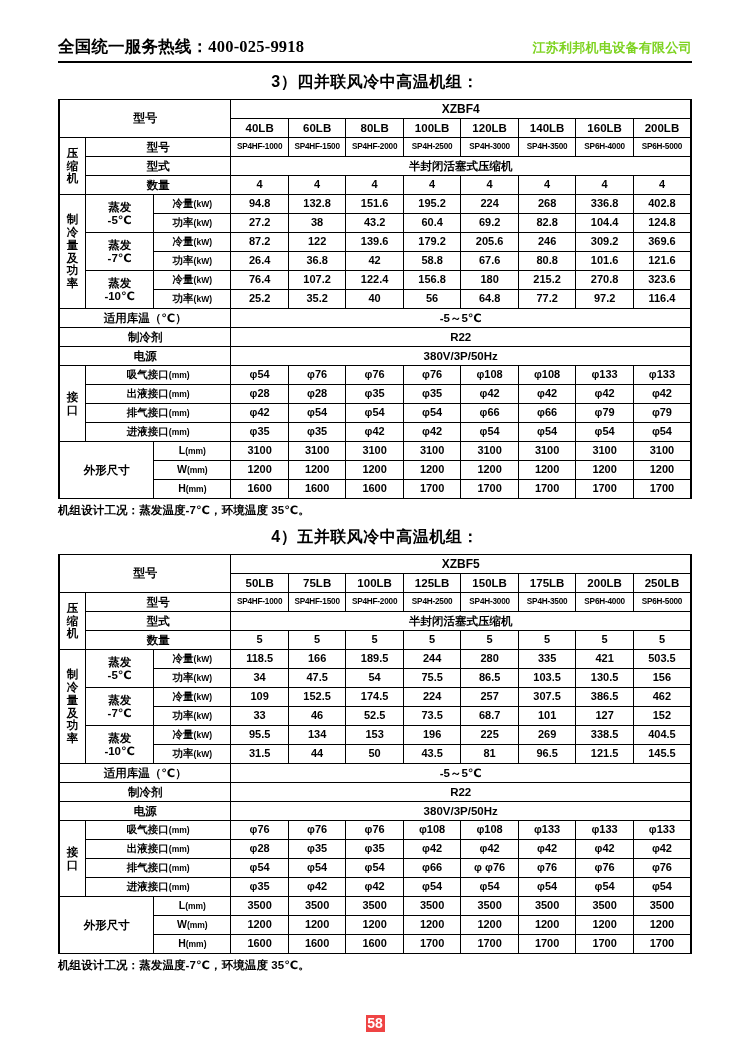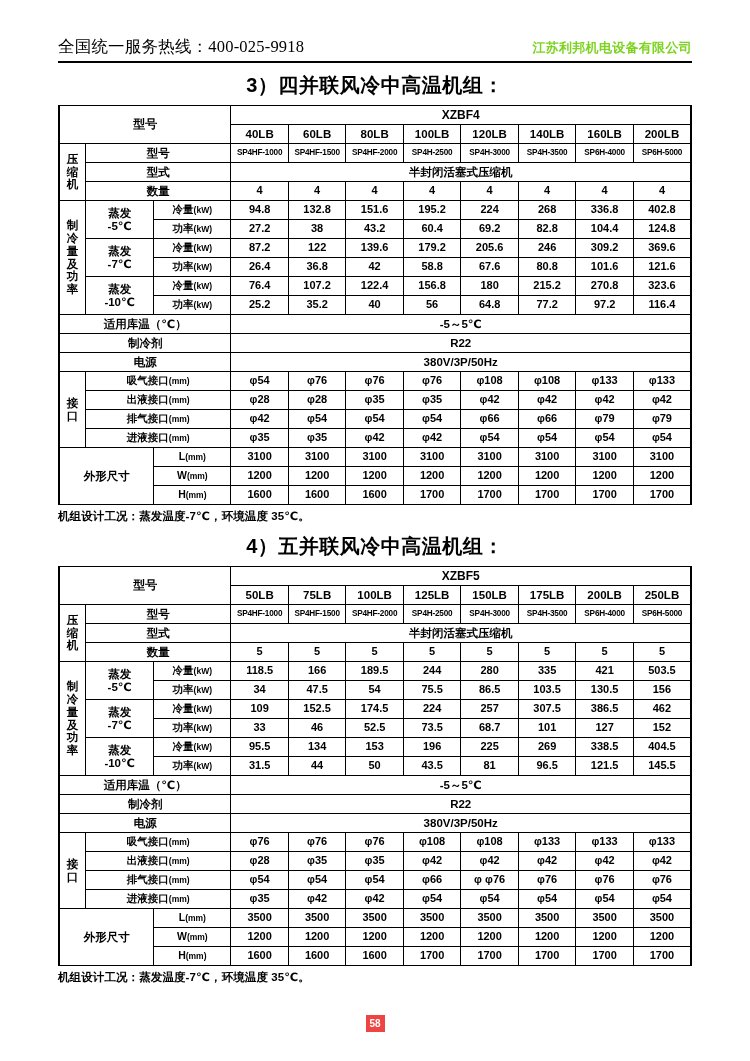--- a/index.html
+++ b/index.html
@@ -27,39 +27,39 @@
   .page-header {
     display: flex;
     align-items: baseline;
     justify-content: space-between;
     padding-top: 36px;
     border-bottom: 2.5px solid #000;
     padding-bottom: 3px;
   }
   .hotline {
     font-family: "Liberation Serif", "DejaVu Serif", serif;
-    font-weight: normal;
+    font-weight: bold;
     font-size: 16.5px;
     letter-spacing: 0.2px;
     white-space: nowrap;
     text-align: right;
   }
   .company {
     color: #7ed321;
     font-weight: bold;
     font-size: 13px;
     white-space: nowrap;
     letter-spacing: 0.3px;
   }
 
   
   .section-title {
     text-align: center;
     font-weight: bold;
-    font-size: 20px;
+    font-size: 16px;
     letter-spacing: 0.5px;
     margin: 9px 0 6px 0;
   }
   .section-title.second { }
 
   
   table.spec {
     border-collapse: collapse;
     width: 100%;
     table-layout: fixed;
@@ -126,21 +126,21 @@
     left: 0;
     right: 0;
     bottom: 29px;
     text-align: center;
   }
   .page-badge span {
     display: inline-block;
     background: #ef4444;
     color: #ffffff;
     font-weight: bold;
-    font-size: 10px;
+    font-size: 14px;
     line-height: 17px;
     width: 19px;
     height: 17px;
     text-align: center;
   }
 </style>
 </head>
 <body>
 
 <div class="page">

